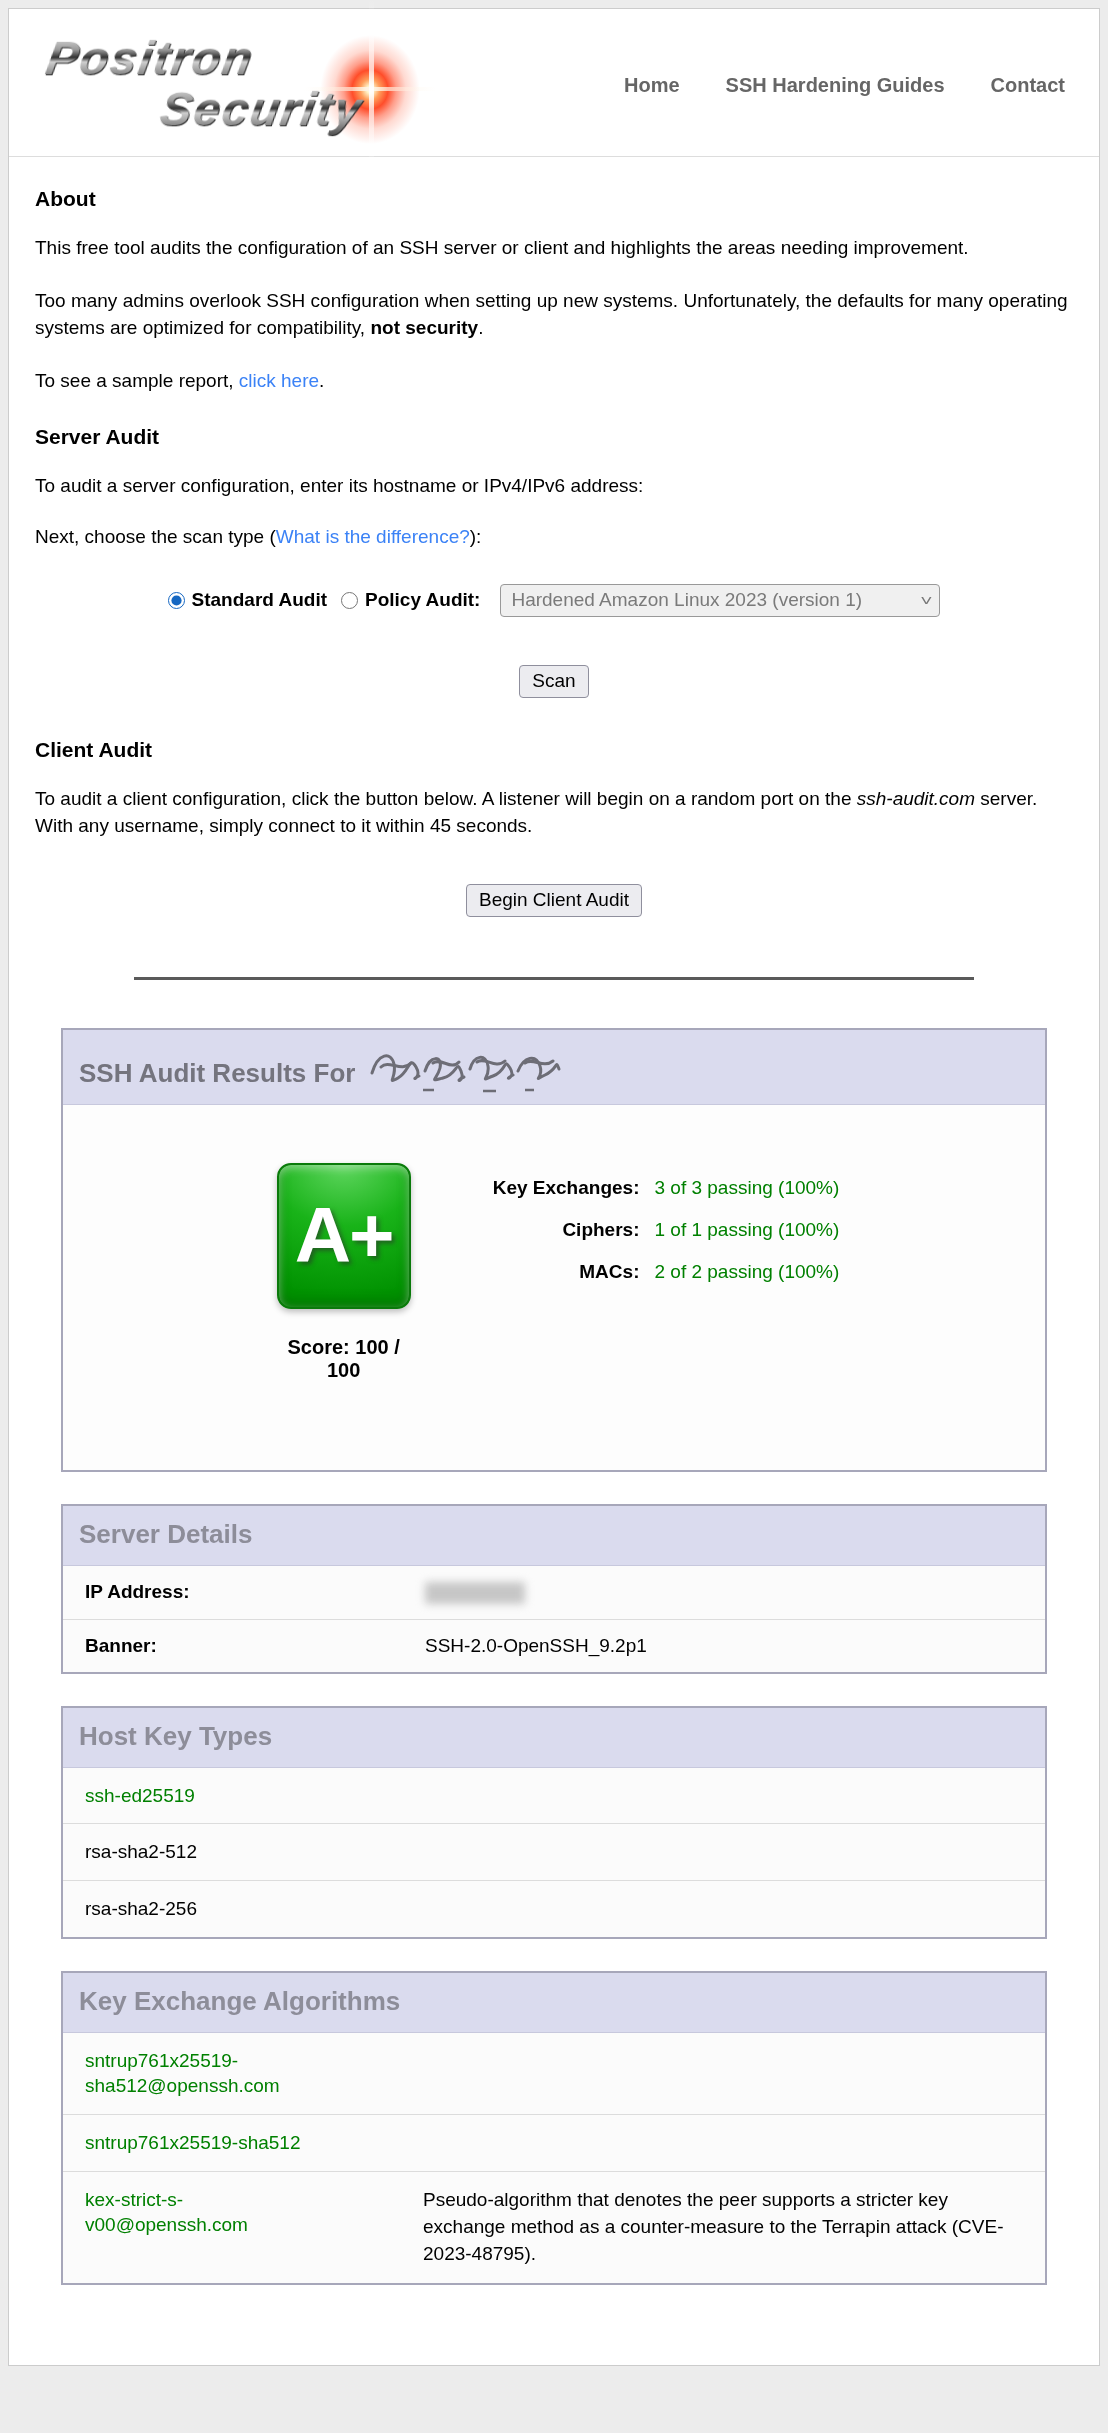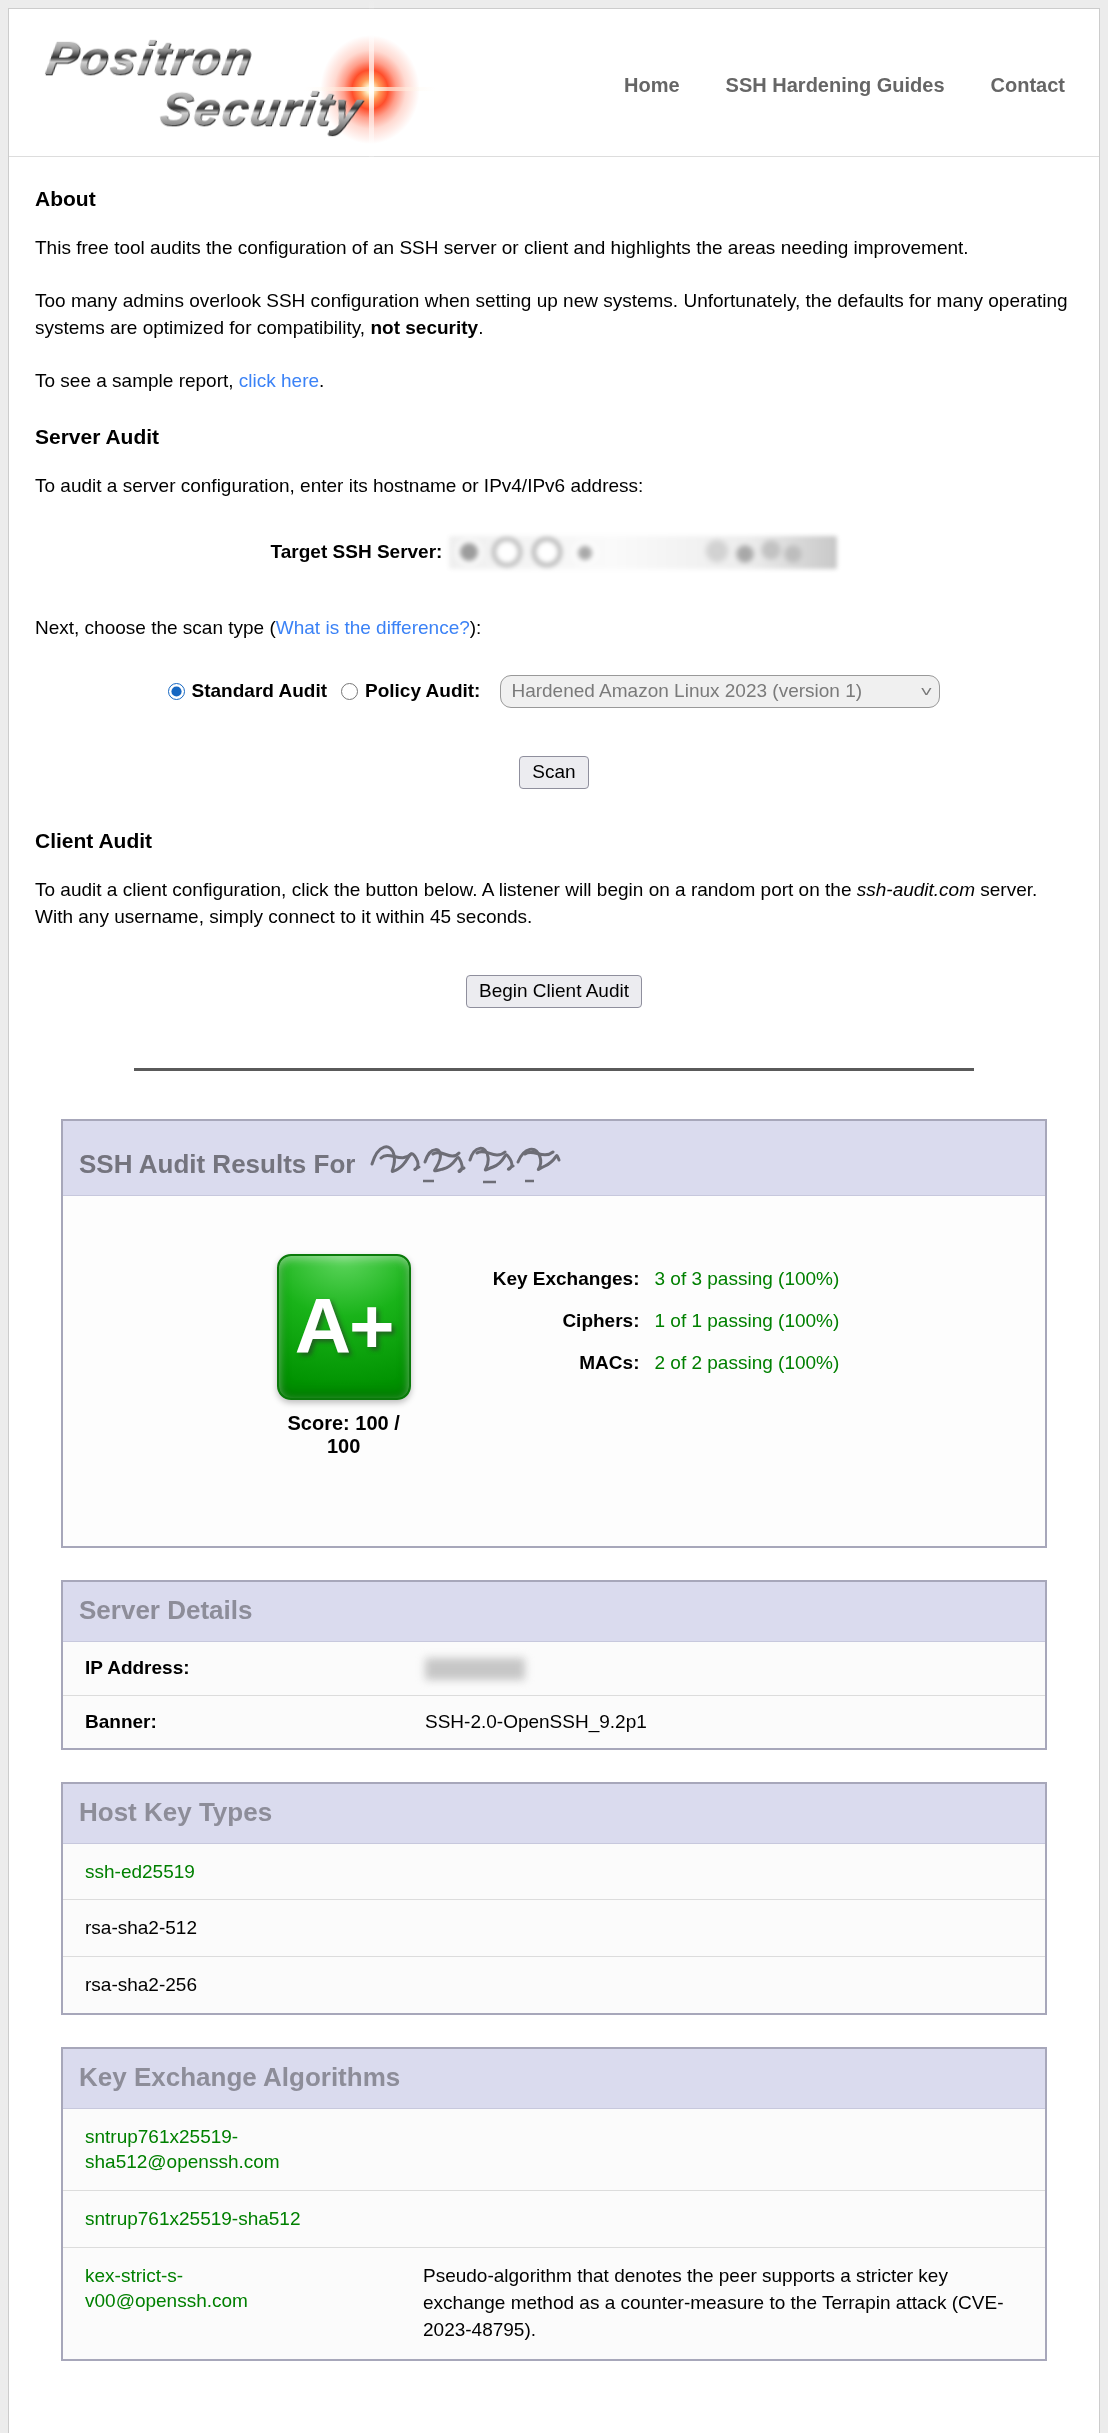--- a/index.html
+++ b/index.html
@@ -80,21 +80,21 @@
   .choose-row { font-size:19px; margin:0 0 36px; }
   .radio-row {
     display:flex; align-items:center; justify-content:center;
     font-weight:bold; font-size:19px; margin:0 0 48px;
   }
   .radio-row input[type=radio] { width:17px; height:17px; margin:0 7px 0 0; accent-color:#1567c2; cursor:pointer; }
   .radio-label { cursor:pointer; margin-right:14px; }
   .select-box {
     display:inline-flex; align-items:center; justify-content:space-between;
     width:440px; height:33px; margin-left:6px; padding:0 9px 0 10px;
-    border:1px solid #999999; border-radius:11px; background:#f0f0f0;
+    border:1px solid #999999; border-radius:4px; background:#f0f0f0;
     color:#7a7a7a; font-size:19px; font-weight:normal; cursor:default;
   }
   .select-box .chev { color:#777777; font-size:15px; transform:scaleX(1.4); }
   .center-row { text-align:center; margin:0 0 40px; }
   .btn {
     font-family:inherit; font-size:19px; color:#000;
     background:#ececf0; border:1px solid #8f8f9d; border-radius:4px;
     padding:4px 12px 5px; cursor:pointer;
   }
   .client-btn-row { text-align:center; margin:44px 0 0; }
@@ -119,21 +119,21 @@
     width:134px; height:146px; margin:0 auto; border-radius:14px;
     background:radial-gradient(130% 95% at 50% 0%, #5fd65f 0%, #19b319 45%, #009100 100%);
     border:2px solid #0a7a0a;
     box-shadow: inset 0 3px 8px rgba(255,255,255,0.45), inset 0 -5px 12px rgba(0,60,0,0.35), 0 3px 6px rgba(0,0,0,0.25);
     display:flex; align-items:center; justify-content:center;
   }
   .grade-text {
     font-size:78px; font-weight:bold; color:#ffffff; letter-spacing:-2px;
     text-shadow:3px 3px 4px rgba(45,45,45,0.55);
   }
-  .score { text-align:center; font-weight:bold; font-size:20px; margin-top:12px; }
+  .score { text-align:center; font-weight:bold; font-size:20px; margin-top:27px; }
   .stats { border-collapse:collapse; margin-top:4px; }
   .stats td { font-size:19px; padding:10px 0; }
   .stat-label { font-weight:bold; text-align:right; padding-right:15px !important; white-space:nowrap; }
   .stat-value { color:#008000; }
 
   .detail-table { width:100%; border-collapse:collapse; }
   .detail-table tr + tr td { border-top:1px solid #dcdcdc; }
   .detail-table td { font-size:19px; padding:15px 0; vertical-align:top; background:#fbfbfb; }
   td.dlabel { width:362px; padding-left:22px; font-weight:bold;margin-top:8px; }
   .redact-pill { height:22px; background:#c6c6c6; border-radius:2px; filter:blur(4px); margin-top:1px; }
@@ -164,24 +164,20 @@
 
   <div class="content">
 
     <h2 class="section-heading">About</h2>
     <p class="body-text">This free tool audits the configuration of an SSH server or client and highlights the areas needing improvement.</p>
     <p class="body-text"><span>Too many admins overlook SSH configuration when setting up new systems. Unfortunately, the defaults for many operating systems are optimized for compatibility, </span><span class="strong">not security</span><span>.</span></p>
     <p class="body-text"><span>To see a sample report, </span><a class="link">click here</a><span>.</span></p>
 
     <h2 class="section-heading">Server Audit</h2>
     <p class="body-text">To audit a server configuration, enter its hostname or IPv4/IPv6 address:</p>
-    <div class="target-row">
-      <span class="target-label">Target SSH Server:</span>
-      <div class="redacted-input"></div>
-    </div>
     <p class="choose-row"><span>Next, choose the scan type (</span><a class="link">What is the difference?</a><span>):</span></p>
     <div class="radio-row">
       <input type="radio" name="scantype" checked="" style="">
       <span class="radio-label">Standard Audit</span>
       <input type="radio" name="scantype" style="">
       <span class="radio-label">Policy Audit:</span>
       <div class="select-box">
         <span>Hardened Amazon Linux 2023 (version 1)</span>
         <span class="chev">˅</span>
       </div>

